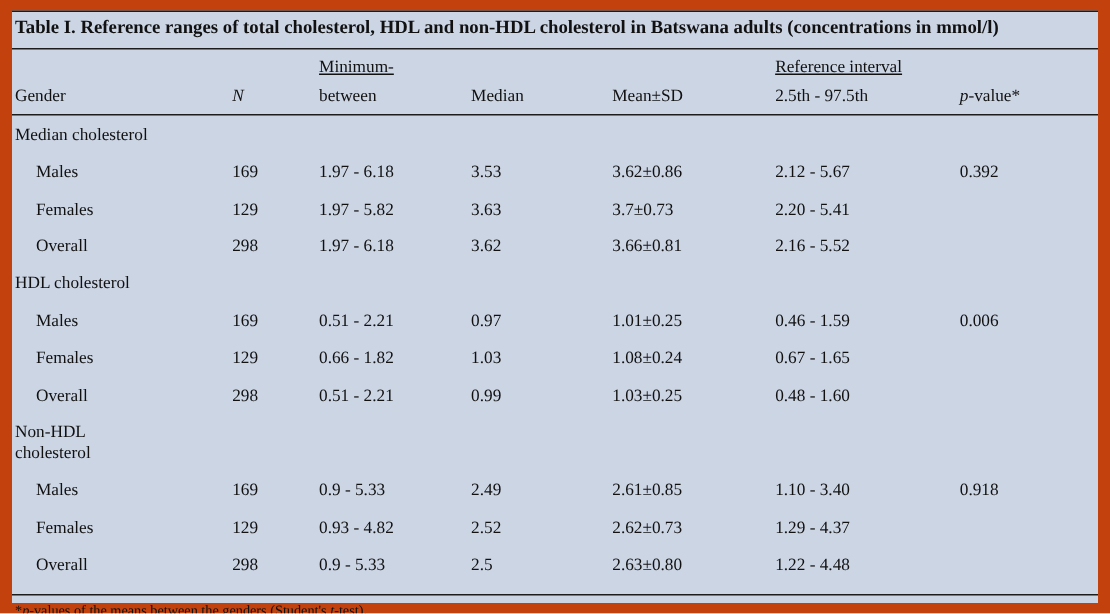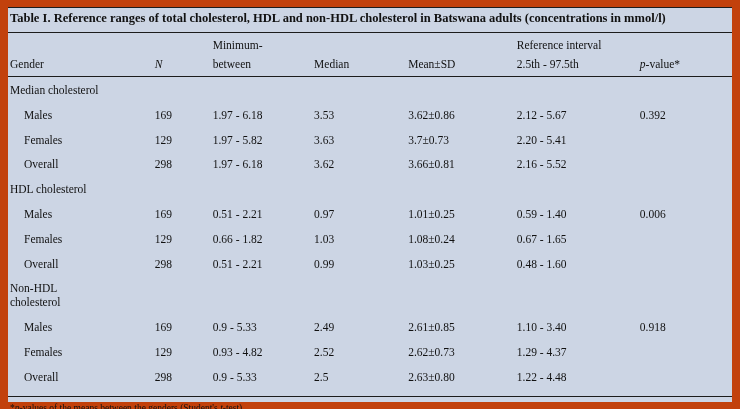--- a/index.html
+++ b/index.html
@@ -55,20 +55,21 @@
   col.c6 { width: 13.0%; }
 
   thead td {
     vertical-align: bottom;
     padding: 3px 4px 4px 2px;
     line-height: 1.3;
     font-size: 11.5px;
   }
   thead .grouphdr {
     padding-bottom: 1px;
+    text-decoration: underline;
   }
   tbody td {
     padding: 5.5px 4px 5.5px 2px;
     line-height: 1.2;
     font-size: 11.5px;
     vertical-align: top;
   }
   .italic { font-style: italic; }
   .grouprow td {
     font-weight: normal;
@@ -180,21 +181,21 @@
 
         <tr class="grouprow">
           <td colspan="7">HDL cholesterol</td>
         </tr>
         <tr>
           <td class="indent">Males</td>
           <td>169</td>
           <td>0.51 - 2.21</td>
           <td>0.97</td>
           <td>1.01±0.25</td>
-          <td>0.59 - 1.40</td>
+          <td>0.46 - 1.59</td>
           <td>0.006</td>
         </tr>
         <tr>
           <td class="indent">Females</td>
           <td>129</td>
           <td>0.66 - 1.82</td>
           <td>1.03</td>
           <td>1.08±0.24</td>
           <td>0.67 - 1.65</td>
           <td></td>

